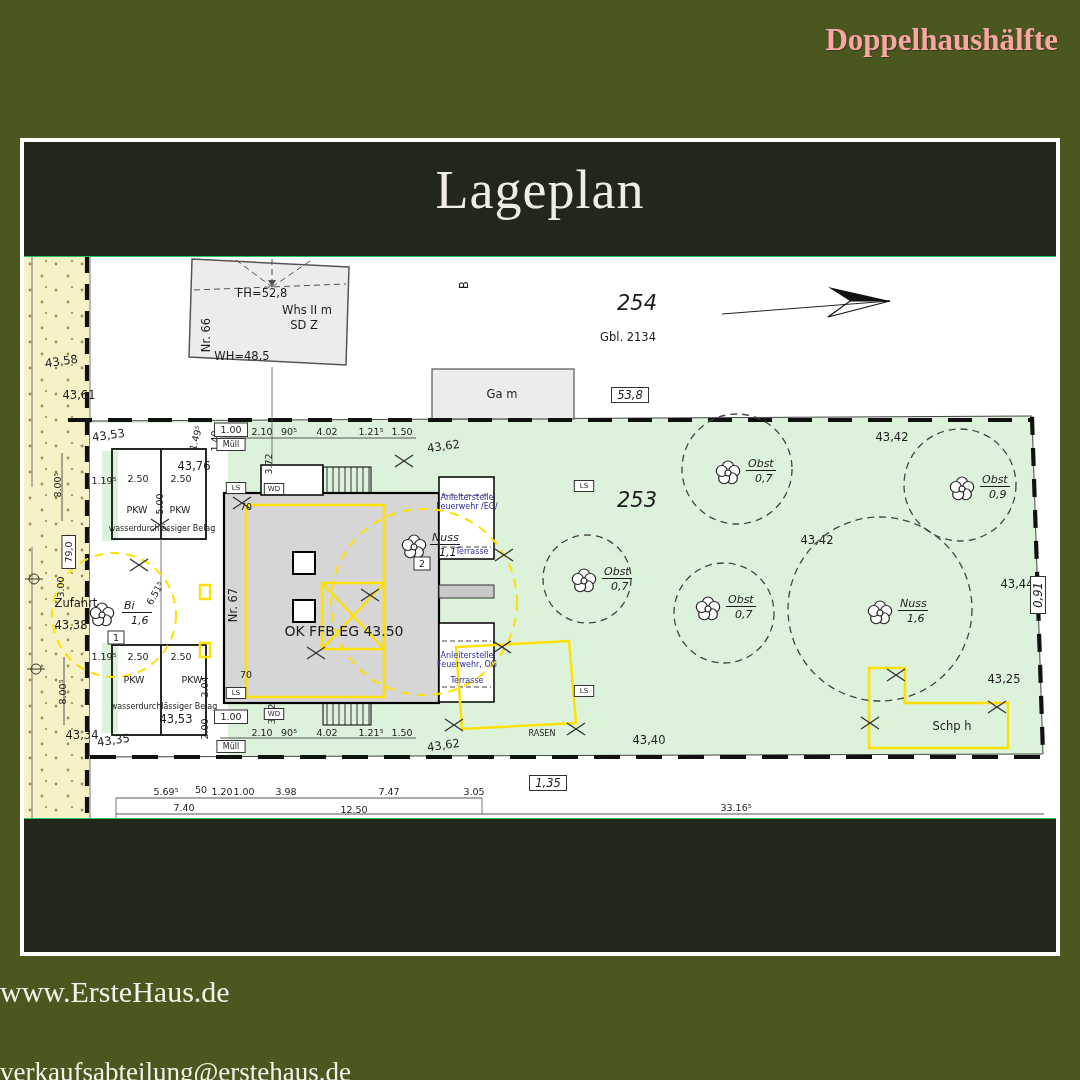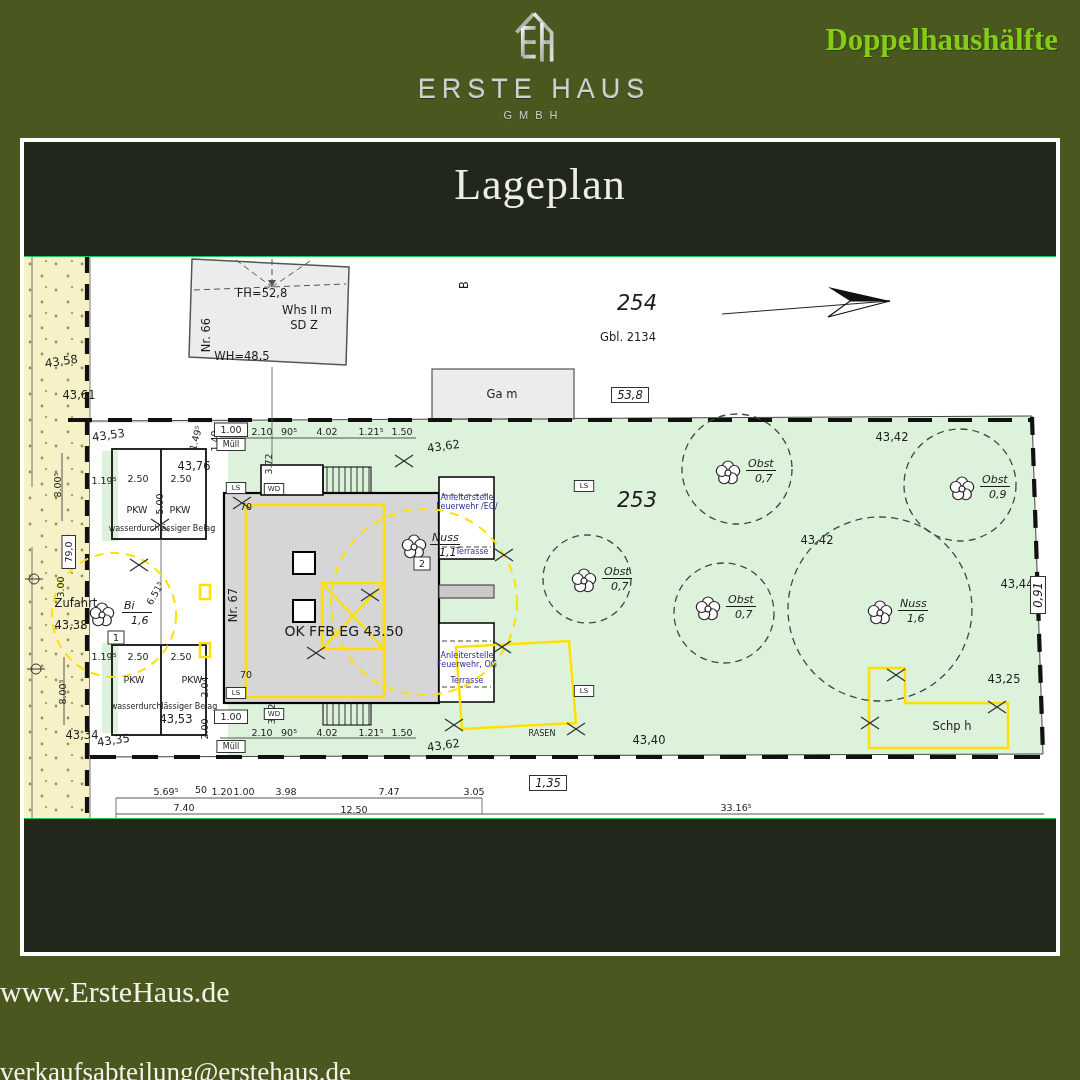--- a/index.html
+++ b/index.html
@@ -13,28 +13,28 @@
   body{background:var(--page-bg);font-family:"Liberation Sans",sans-serif;position:relative;overflow:hidden;}
 
   
   .header{position:absolute;left:0;top:0;width:1080px;height:138px;}
   .logo{position:absolute;left:50%;top:6px;transform:translateX(-52%);text-align:center;width:300px;}
   .logo-mark{width:48px;height:66px;display:block;margin:0 auto 2px;}
   .logo-name{font-family:"Liberation Sans",sans-serif;font-size:27px;letter-spacing:6px;color:var(--logo-silver);
              text-shadow:0 1px 1px #2c3513, 0 -1px 0 #ffffff55;font-weight:400;}
   .logo-sub{font-size:11px;letter-spacing:7px;color:var(--logo-silver);margin-top:4px;text-shadow:0 1px 1px #2c3513;}
   .tagline{position:absolute;right:22px;top:22px;font-family:"Liberation Serif",serif;font-weight:700;
-           font-size:31px;color:#84cc16;text-shadow:1px 1px 1px #00000055;}
+           font-size:31px;color:#fca5a5;text-shadow:1px 1px 1px #00000055;}
 
   
   .card{position:absolute;left:20px;top:138px;width:1040px;height:818px;background:var(--card-bg);
         padding:4px;display:flex;flex-direction:column;}
   .band{background:var(--band-bg);width:100%;}
   .band-top{height:114px;display:flex;justify-content:center;align-items:flex-start;padding-top:17px;}
-  .band-top h1{font-family:"Liberation Serif",serif;font-weight:400;font-size:44px;color:#efeee5;letter-spacing:1px;}
+  .band-top h1{font-family:"Liberation Serif",serif;font-weight:400;font-size:54px;color:#efeee5;letter-spacing:1px;}
   .band-bottom{flex:1;}
   .plan-wrap{height:563px;width:100%;background:#22c55e;}
   .plan-wrap svg{width:100%;height:100%;overflow:visible;display:block;}
 
   
   .footer{position:absolute;left:0;top:972px;width:1080px;text-align:left;color:var(--text-light);
           font-family:"Liberation Serif",serif;}
   .footer .site{font-size:30px;line-height:1.3;}
   .footer .mail{font-size:27px;line-height:1.3;margin-top:44px;}
 
@@ -60,39 +60,20 @@
   .bdash{stroke:#111;stroke-width:4.2;fill:none;}
   .ydash{fill:none;stroke:var(--accent-yellow);stroke-width:2;stroke-dasharray:9 7;}
   .yline{fill:none;stroke:var(--accent-yellow);stroke-width:2.5;}
   .roofdash{stroke:#555;stroke-width:1;stroke-dasharray:6 4;fill:none;}
   .tdash{stroke:#444;stroke-width:1;stroke-dasharray:5 3;}
 </style>
 </head>
 <body>
 
 <div class="header">
-  <div class="logo">
-    <svg class="logo-mark" viewBox="0 0 60 72">
-      <defs>
-        <linearGradient id="silver" x1="0" y1="0" x2="1" y2="1">
-          <stop offset="0" stop-color="#efefef"></stop>
-            <stop offset="0.5" stop-color="#aeaeae"></stop>
-            <stop offset="1" stop-color="#e2e2e2"></stop>
-        </linearGradient>
-      </defs>
-      <g fill="none" stroke="url(#silver)" stroke-width="4.6">
-        <path d="M30,4 L8,28"></path>
-        <path d="M30,4 L52,28 L52,64"></path>
-        <path d="M16,22 V58 M16,22 H32 M16,40 H32 M16,58 H32"></path>
-        <path d="M40,16 V64 M40,40 H52"></path>
-      </g>
-    </svg>
-    <div class="logo-name">ERSTE HAUS</div>
-    <div class="logo-sub">GMBH</div>
-  </div>
   <div class="tagline">Doppelhaushälfte</div>
 </div>
 
 <section class="card">
   <div class="band band-top">
     <h1>Lageplan</h1>
   </div>
 
   <div class="plan-wrap">
     <svg id="plan" viewBox="0 0 1032 561" preserveAspectRatio="xMidYMid meet">

